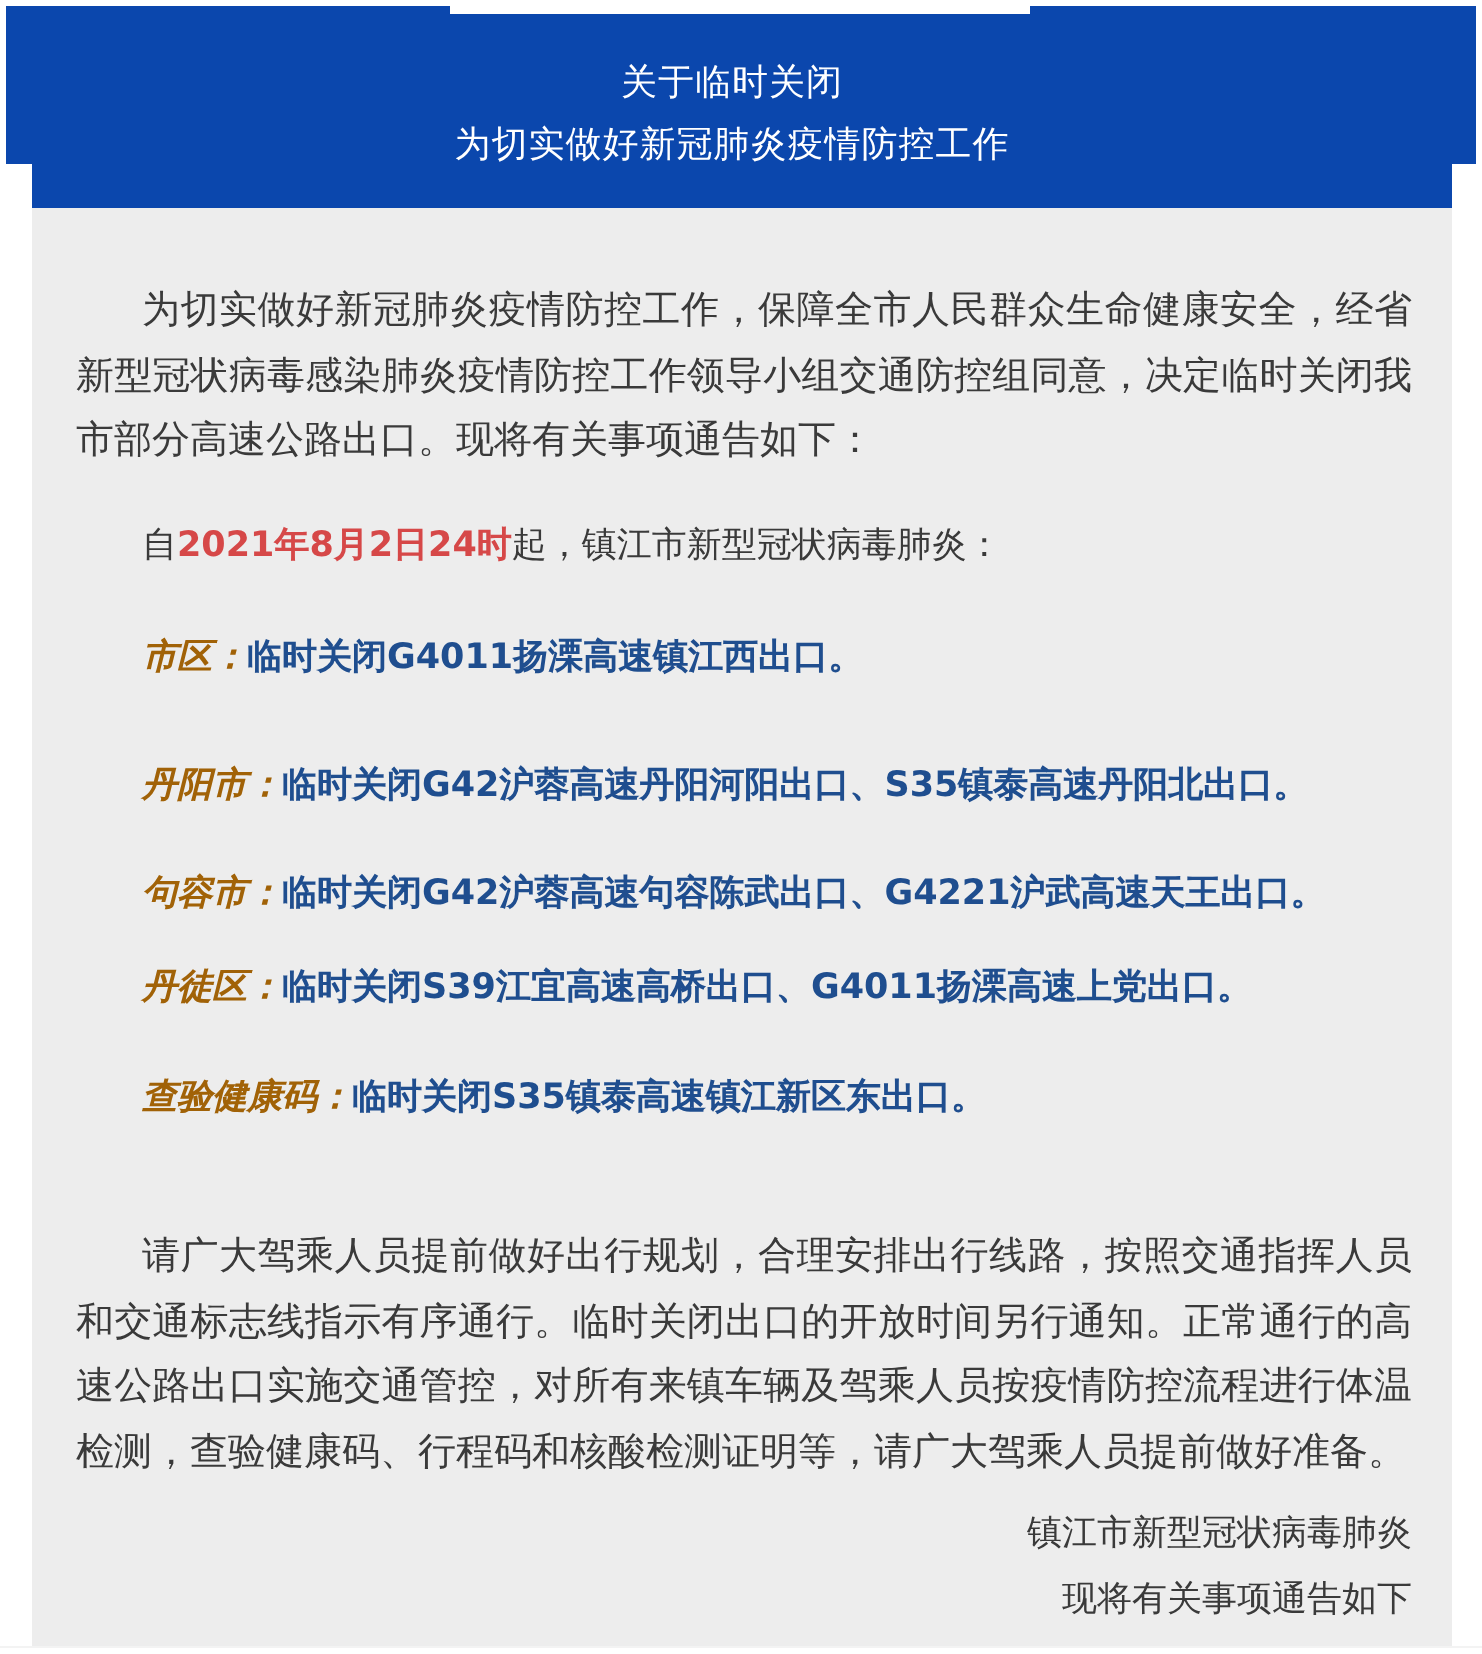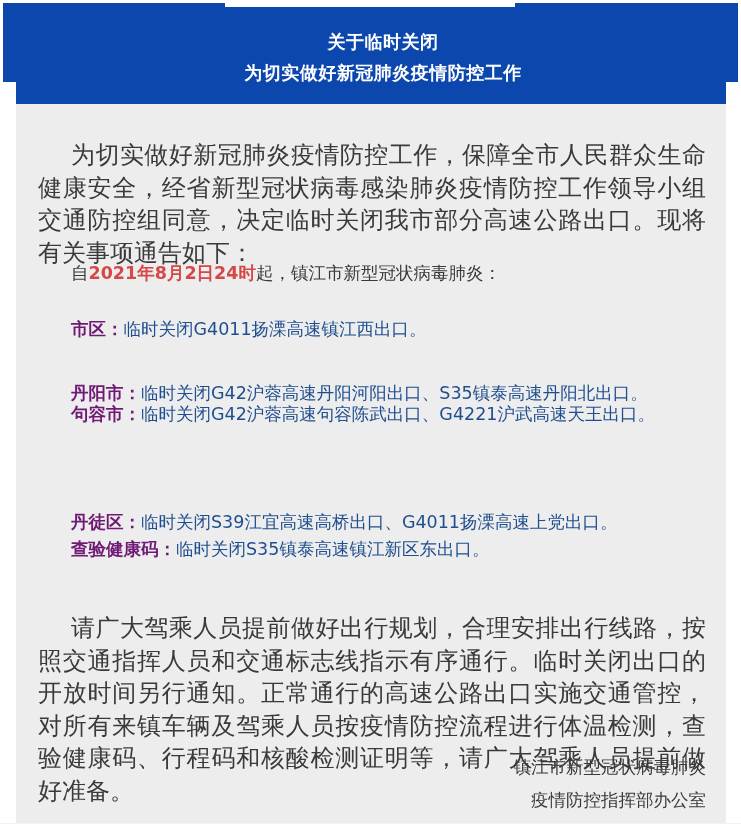--- a/index.html
+++ b/index.html
@@ -13,46 +13,46 @@
   }
   .header-notch {
     position: absolute; left: 225px; top: 0; width: 290px; height: 7px;
     background: #ffffff;
   }
   .header-inner {
     position: absolute; left: 16px; top: 14px; width: 710px; height: 90px;
     background: #0b47ad;
   }
   .title {
-    position: absolute; left: 28px; width: 710px; text-align: center;
-    color: #ffffff; font-weight: bold; font-size: 18px; line-height: 20px; letter-spacing: 0.5px;
+    position: absolute; left: 11px; width: 710px; text-align: center;
+    color: #ffffff; font-weight: normal; font-size: 18px; line-height: 20px; letter-spacing: 0.5px;
   }
   .title.l1 { top: 32px; }
   .title.l2 { top: 63px; }
   .panel {
     position: absolute; left: 16px; top: 104px; width: 710px; height: 719px;
     background: #ededed;
   }
   .bottom-line {
     position: absolute; left: 0; top: 823px; width: 741px; height: 1px; background: #f3f3f3;
   }
   .para {
     position: absolute; left: 38px; width: 668px;
-    font-size: 24px; line-height: 32.5px; color: #3a3a3a;
+    font-size: 19px; line-height: 32.5px; color: #3a3a3a;
     text-align: justify; text-indent: 33px;
   }
   .p1 { top: 139px; }
   .p2 { top: 612px; }
   .line {
     position: absolute; left: 71px; width: 640px;
     font-size: 17.5px; line-height: 24px; color: #3a3a3a; white-space: nowrap;
   }
   .red { color: #d64848; font-weight: bold; margin-top: 16px; }
-  .label { color: #701a75; font-weight: bold; }
-  .blue { color: #1f4e8f; font-weight: normal; }
+  .label { color: #a16207; font-weight: bold; font-style: italic; }
+  .blue { color: #1f4e8f; font-weight: bold; }
   .sig {
     position: absolute; right: 35px; text-align: left;
     font-size: 17.5px; line-height: 24px; color: #3a3a3a; white-space: nowrap;
   }
   .sig.s1 { top: 755px; }
   .sig.s2 { top: 788px; }
 </style>
 </head>
 <body>
 
@@ -63,22 +63,22 @@
 <div class="title l2">为切实做好新冠肺炎疫情防控工作</div>
 
 <div class="panel"></div>
 
 <div class="para p1">为切实做好新冠肺炎疫情防控工作，保障全市人民群众生命健康安全，经省新型冠状病毒感染肺炎疫情防控工作领导小组交通防控组同意，决定临时关闭我市部分高速公路出口。现将有关事项通告如下：</div>
 
 <div class="line" style="top:261px"><span>自</span><span class="red">2021年8月2日24时</span><span>起，镇江市新型冠状病毒肺炎：</span></div>
 
 <div class="line" style="top:317px"><span class="label">市区：</span><span class="blue">临时关闭G4011扬溧高速镇江西出口。</span></div>
 <div class="line" style="top:381px"><span class="label">丹阳市：</span><span class="blue">临时关闭G42沪蓉高速丹阳河阳出口、S35镇泰高速丹阳北出口。</span></div>
-<div class="line" style="top:402px"><span class="label">句容市：</span><span class="blue">临时关闭G42沪蓉高速句容陈武出口、G4221沪武高速天王出口。</span></div>
-<div class="line" style="top:510px"><span class="label">丹徒区：</span><span class="blue">临时关闭S39江宜高速高桥出口、G4011扬溧高速上党出口。</span></div>
+<div class="line" style="top:435px"><span class="label">句容市：</span><span class="blue">临时关闭G42沪蓉高速句容陈武出口、G4221沪武高速天王出口。</span></div>
+<div class="line" style="top:482px"><span class="label">丹徒区：</span><span class="blue">临时关闭S39江宜高速高桥出口、G4011扬溧高速上党出口。</span></div>
 <div class="line" style="top:537px"><span class="label">查验健康码：</span><span class="blue">临时关闭S35镇泰高速镇江新区东出口。</span></div>
 
 <div class="para p2">请广大驾乘人员提前做好出行规划，合理安排出行线路，按照交通指挥人员和交通标志线指示有序通行。临时关闭出口的开放时间另行通知。正常通行的高速公路出口实施交通管控，对所有来镇车辆及驾乘人员按疫情防控流程进行体温检测，查验健康码、行程码和核酸检测证明等，请广大驾乘人员提前做好准备。</div>
 
 <div class="sig s1">镇江市新型冠状病毒肺炎</div>
-<div class="sig s2">疫情防控指挥部办公室</div>
+<div class="sig s2">现将有关事项通告如下</div>
 
 <div class="bottom-line"></div>
 
 </body></html>

